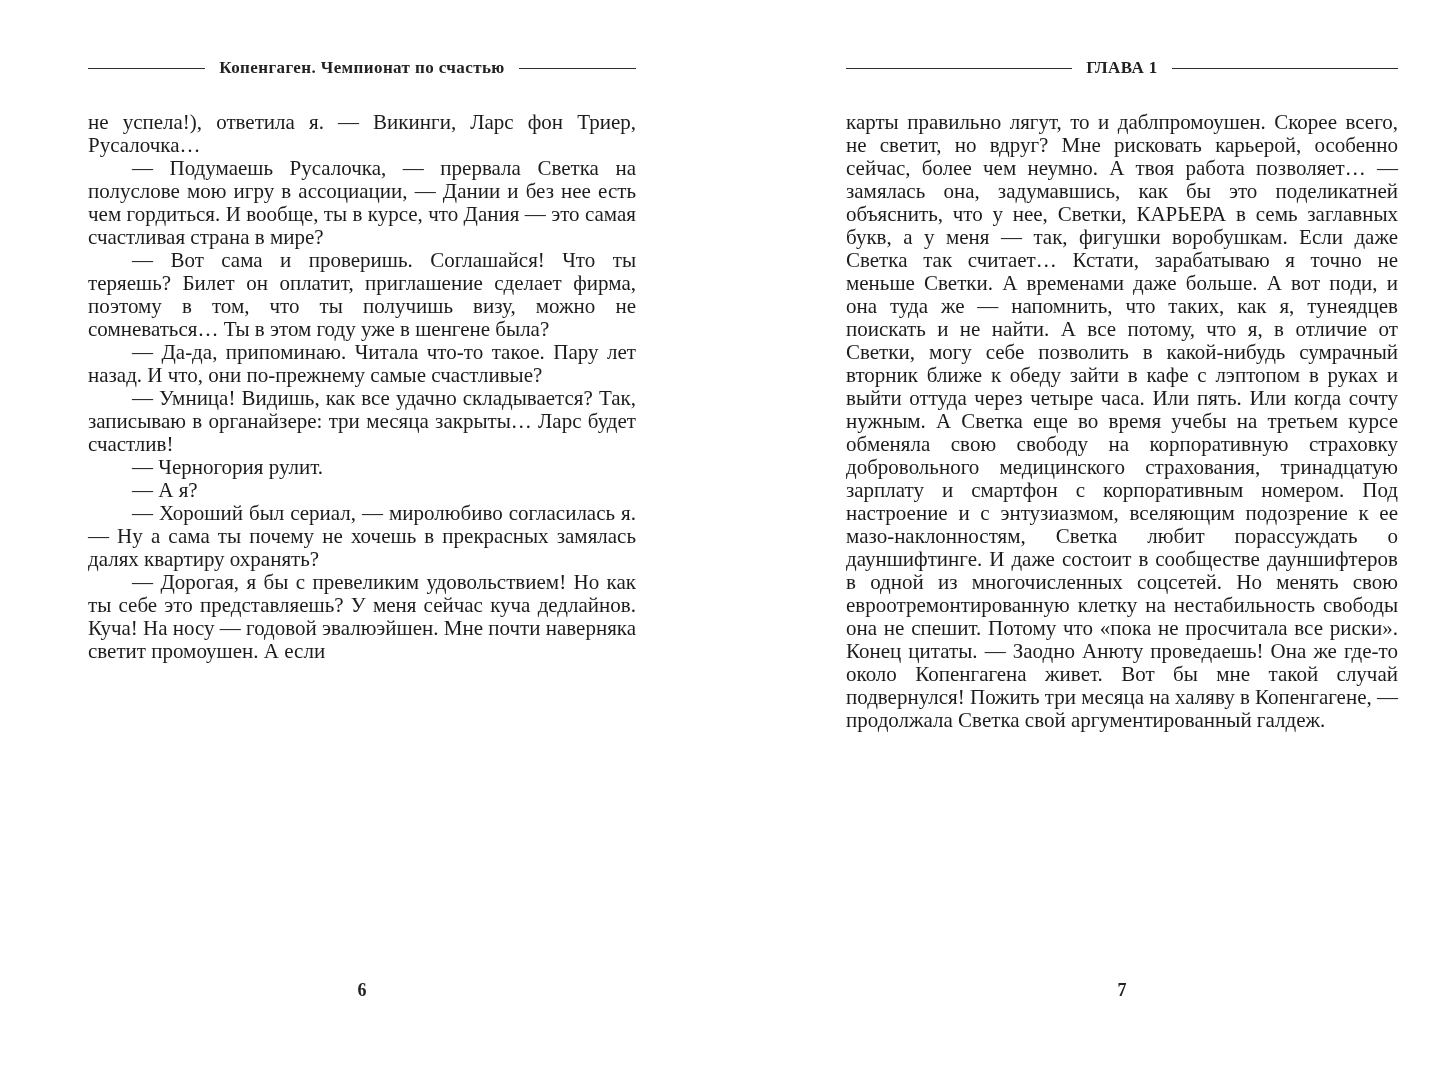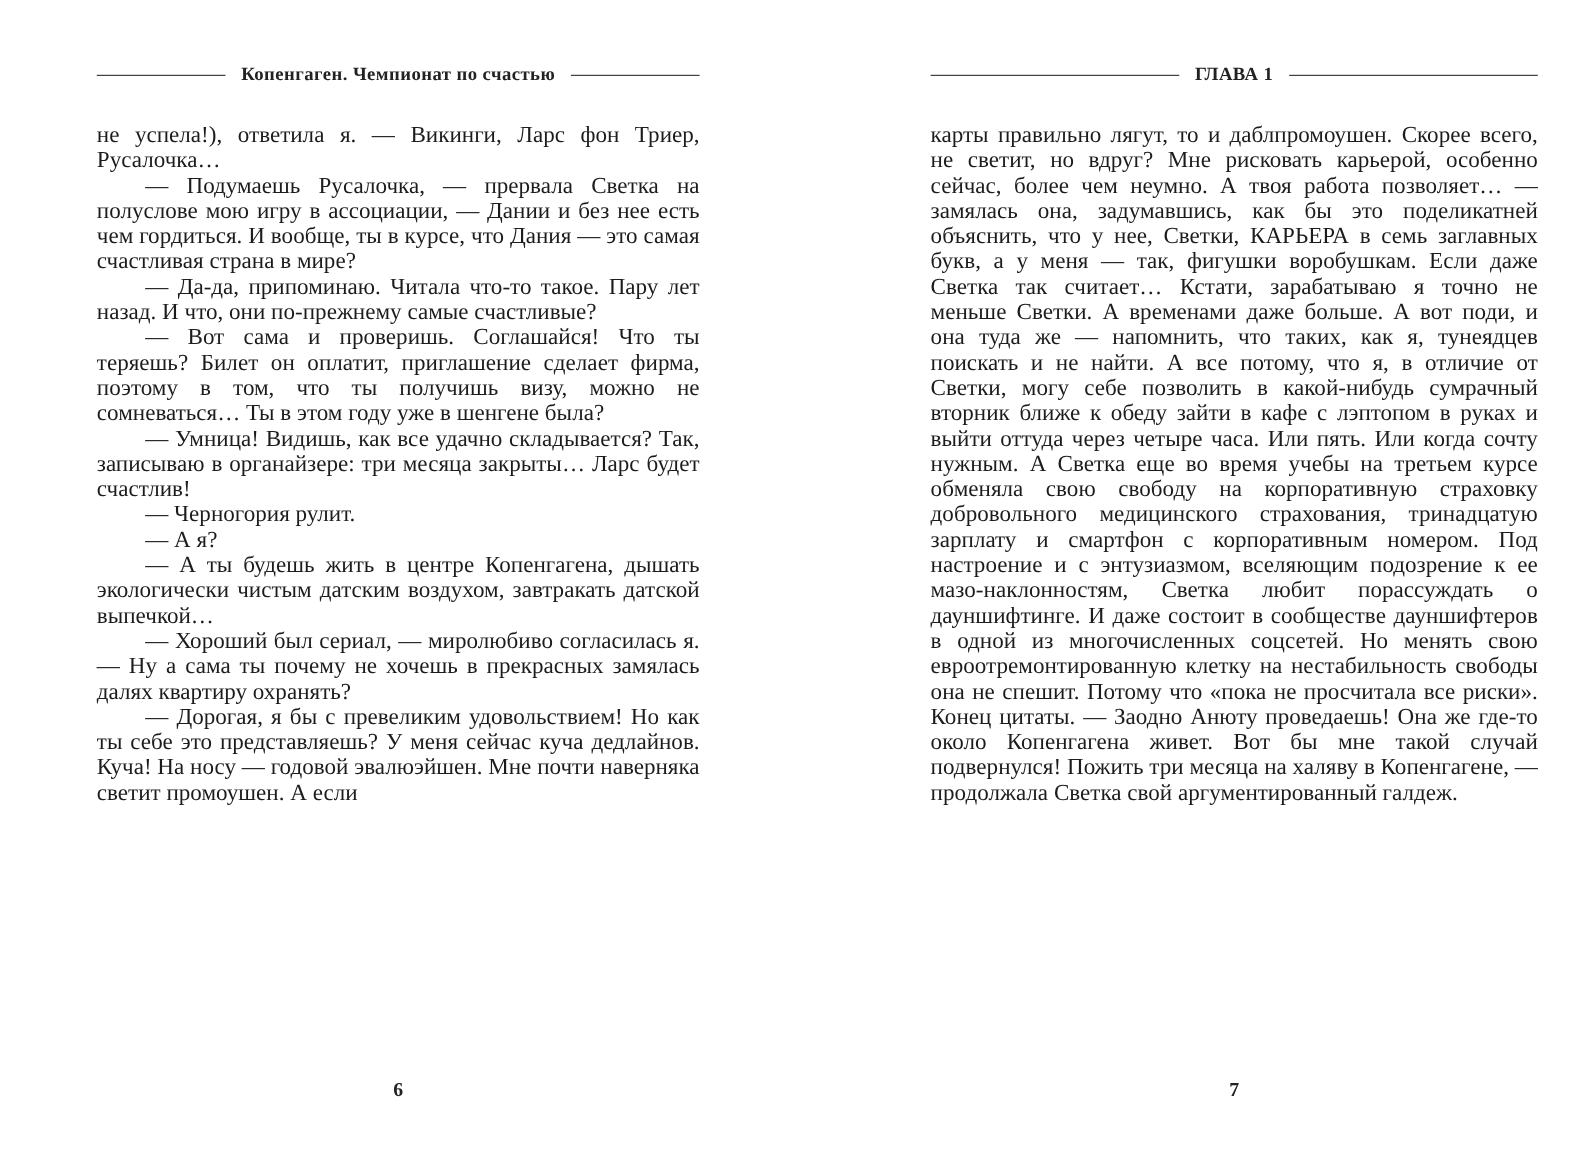--- a/index.html
+++ b/index.html
@@ -77,26 +77,25 @@
   <section class="page page--left">
     <header class="running-head">
       <span class="rule"></span>
       <span class="head-label">Копенгаген. Чемпионат по счастью</span>
       <span class="rule"></span>
     </header>
 
     <div class="body-text">
       <p class="flush">не успела!), ответила я. — Викинги, Ларс фон Триер, Русалочка…</p>
       <p>— Подумаешь Русалочка, — прервала Светка на полуслове мою игру в ассоциации, — Дании и без нее есть чем гордиться. И вообще, ты в курсе, что Дания — это самая счастливая страна в мире?</p>
+      <p>— Вот сама и проверишь. Соглашайся! Что ты теряешь? Билет он оплатит, приглашение сделает фирма, поэтому в том, что ты получишь визу, можно не сомневаться… Ты в этом году уже в шенгене была?</p>
       <p>— Да-да, припоминаю. Читала что-то такое. Пару лет назад. И что, они по-прежнему самые счастливые?</p>
-      <p>— Вот сама и проверишь. Соглашайся! Что ты теряешь? Билет он оплатит, приглашение сделает фирма, поэтому в том, что ты получишь визу, можно не сомневаться… Ты в этом году уже в шенгене была?</p>
       <p>— Умница! Видишь, как все удачно складывается? Так, записываю в органайзере: три месяца закрыты… Ларс будет счастлив!</p>
       <p>— Черногория рулит.</p>
       <p>— А я?</p>
-      <p>— А ты будешь жить в центре Копенгагена, дышать экологически чистым датским воздухом, завтракать датской выпечкой…</p>
       <p>— Хороший был сериал, — миролюбиво согласилась я. — Ну а сама ты почему не хочешь в прекрасных замялась далях квартиру охранять?</p>
       <p>— Дорогая, я бы с превеликим удовольствием! Но как ты себе это представляешь? У меня сейчас куча дедлайнов. Куча! На носу — годовой эвалюэйшен. Мне почти наверняка светит промоушен. А если</p>
     </div>
 
     <div class="page-number">6</div>
   </section>
 
   <section class="page page--right">
     <header class="running-head">
       <span class="rule"></span>

